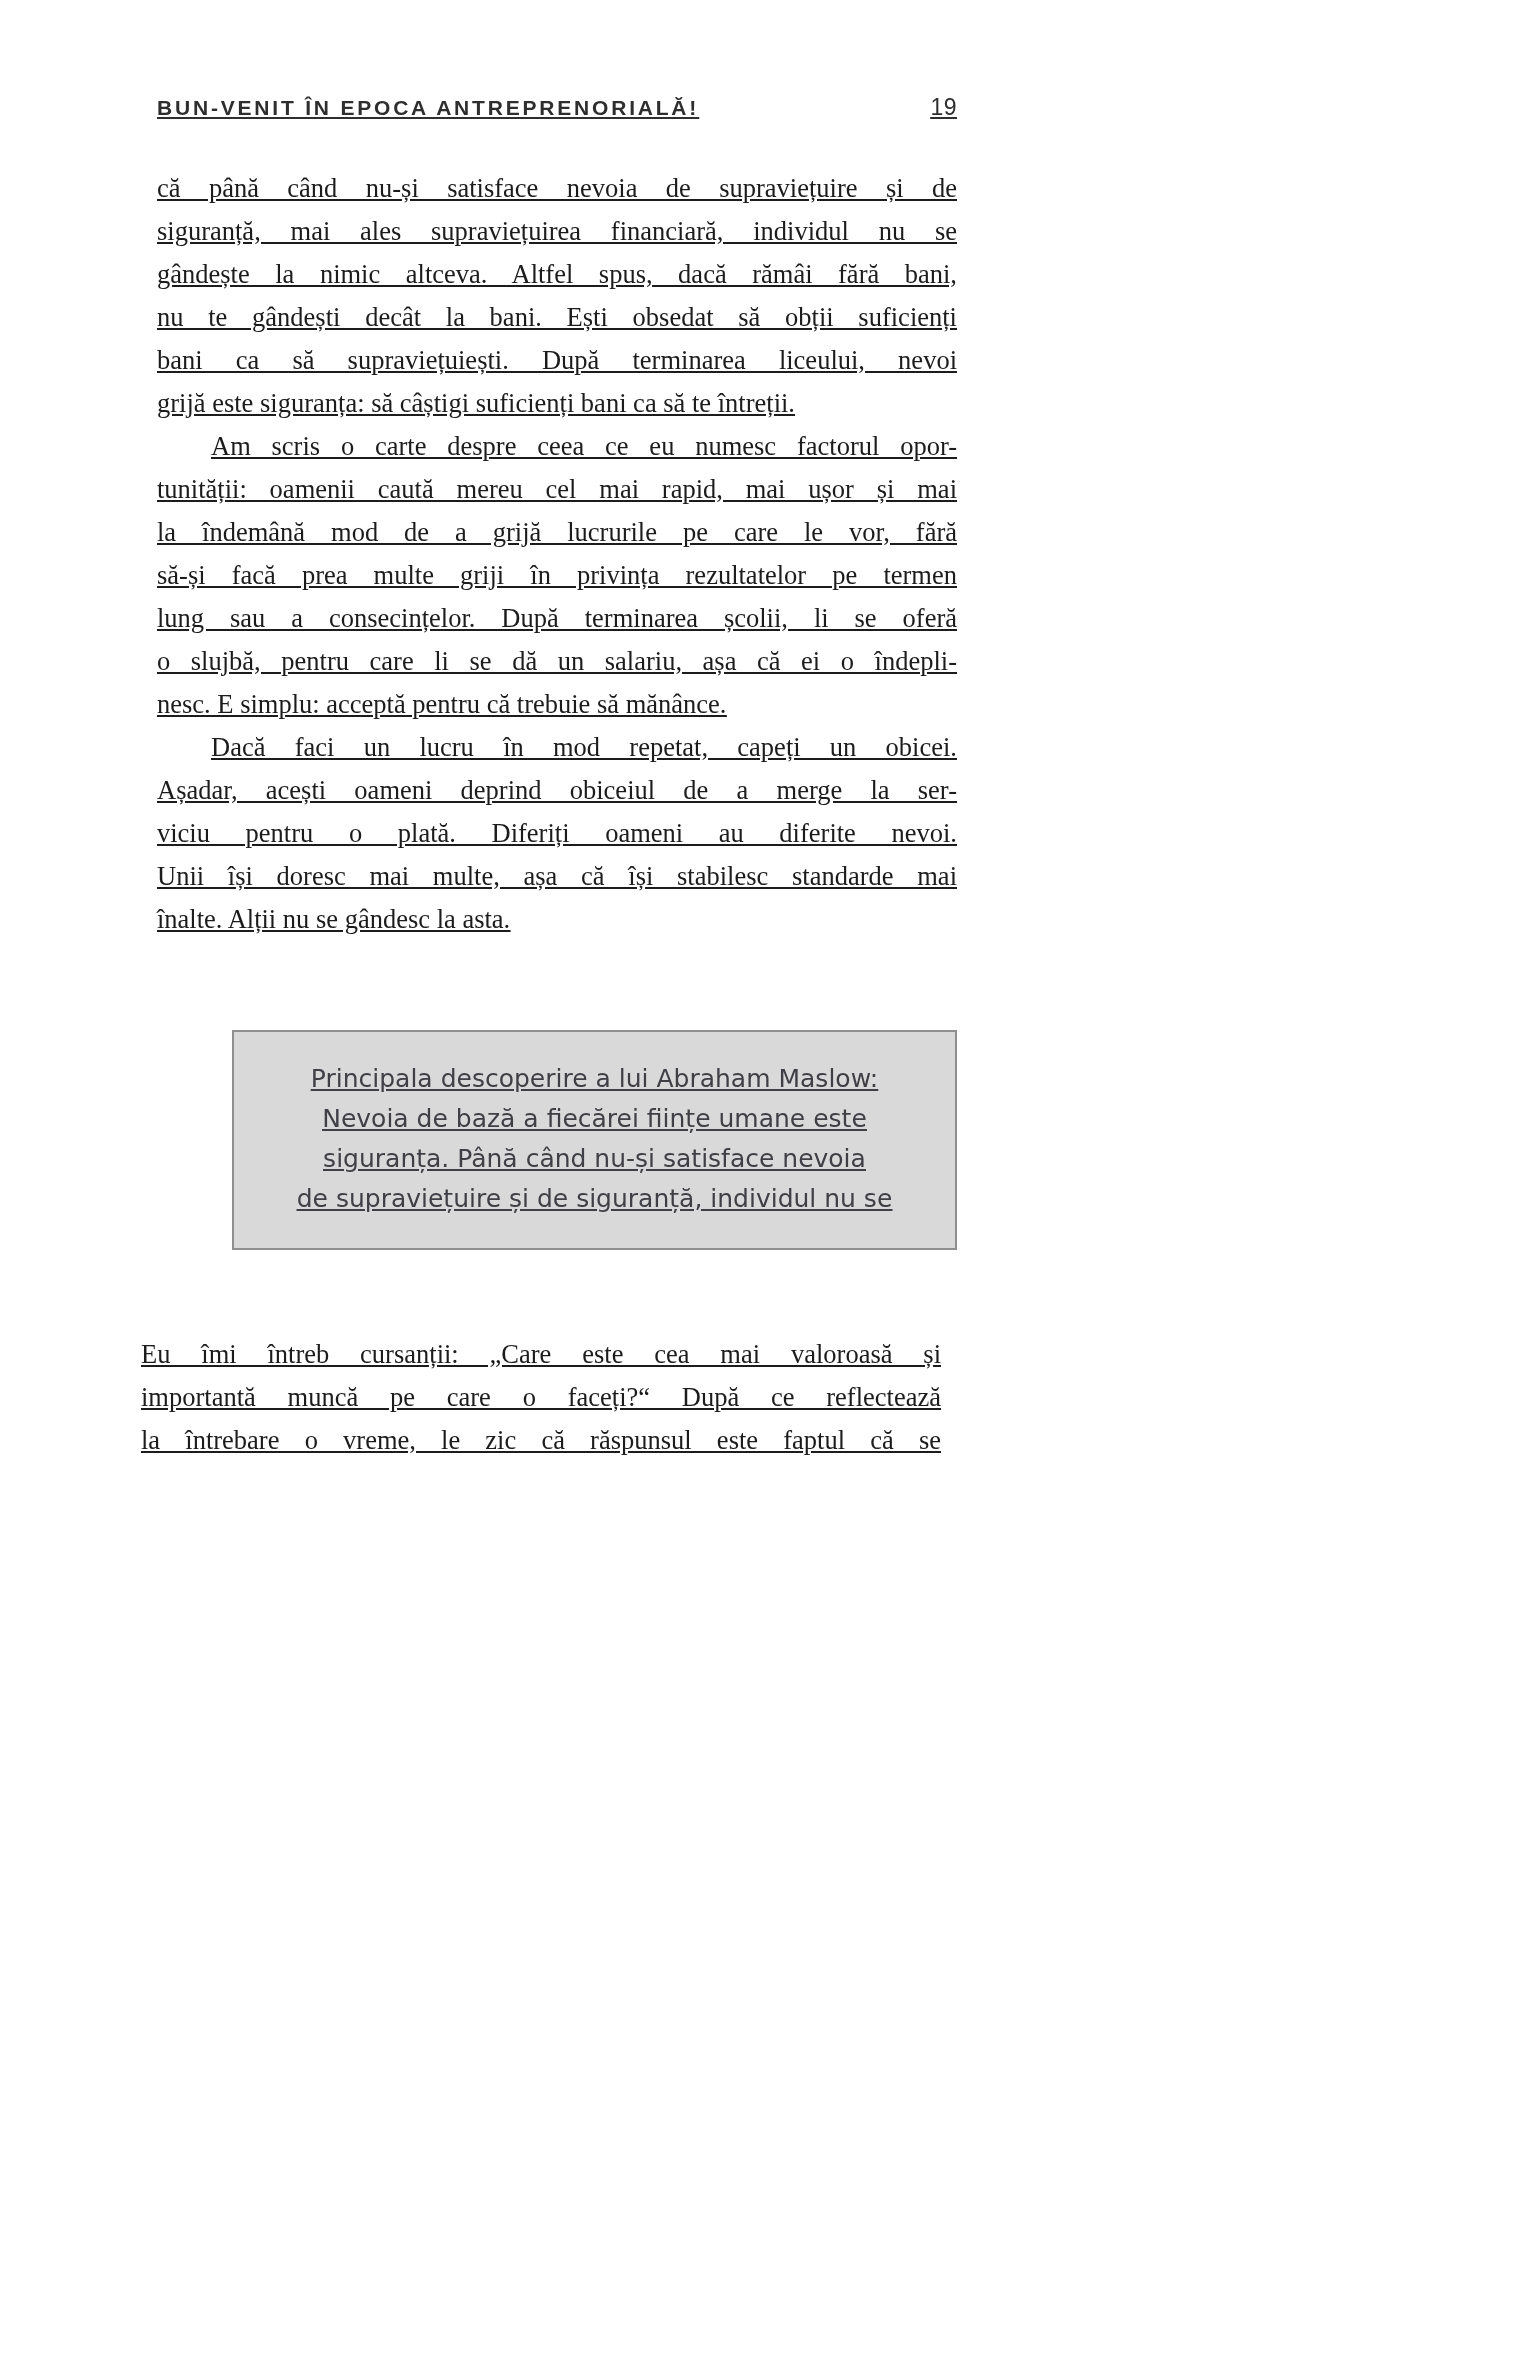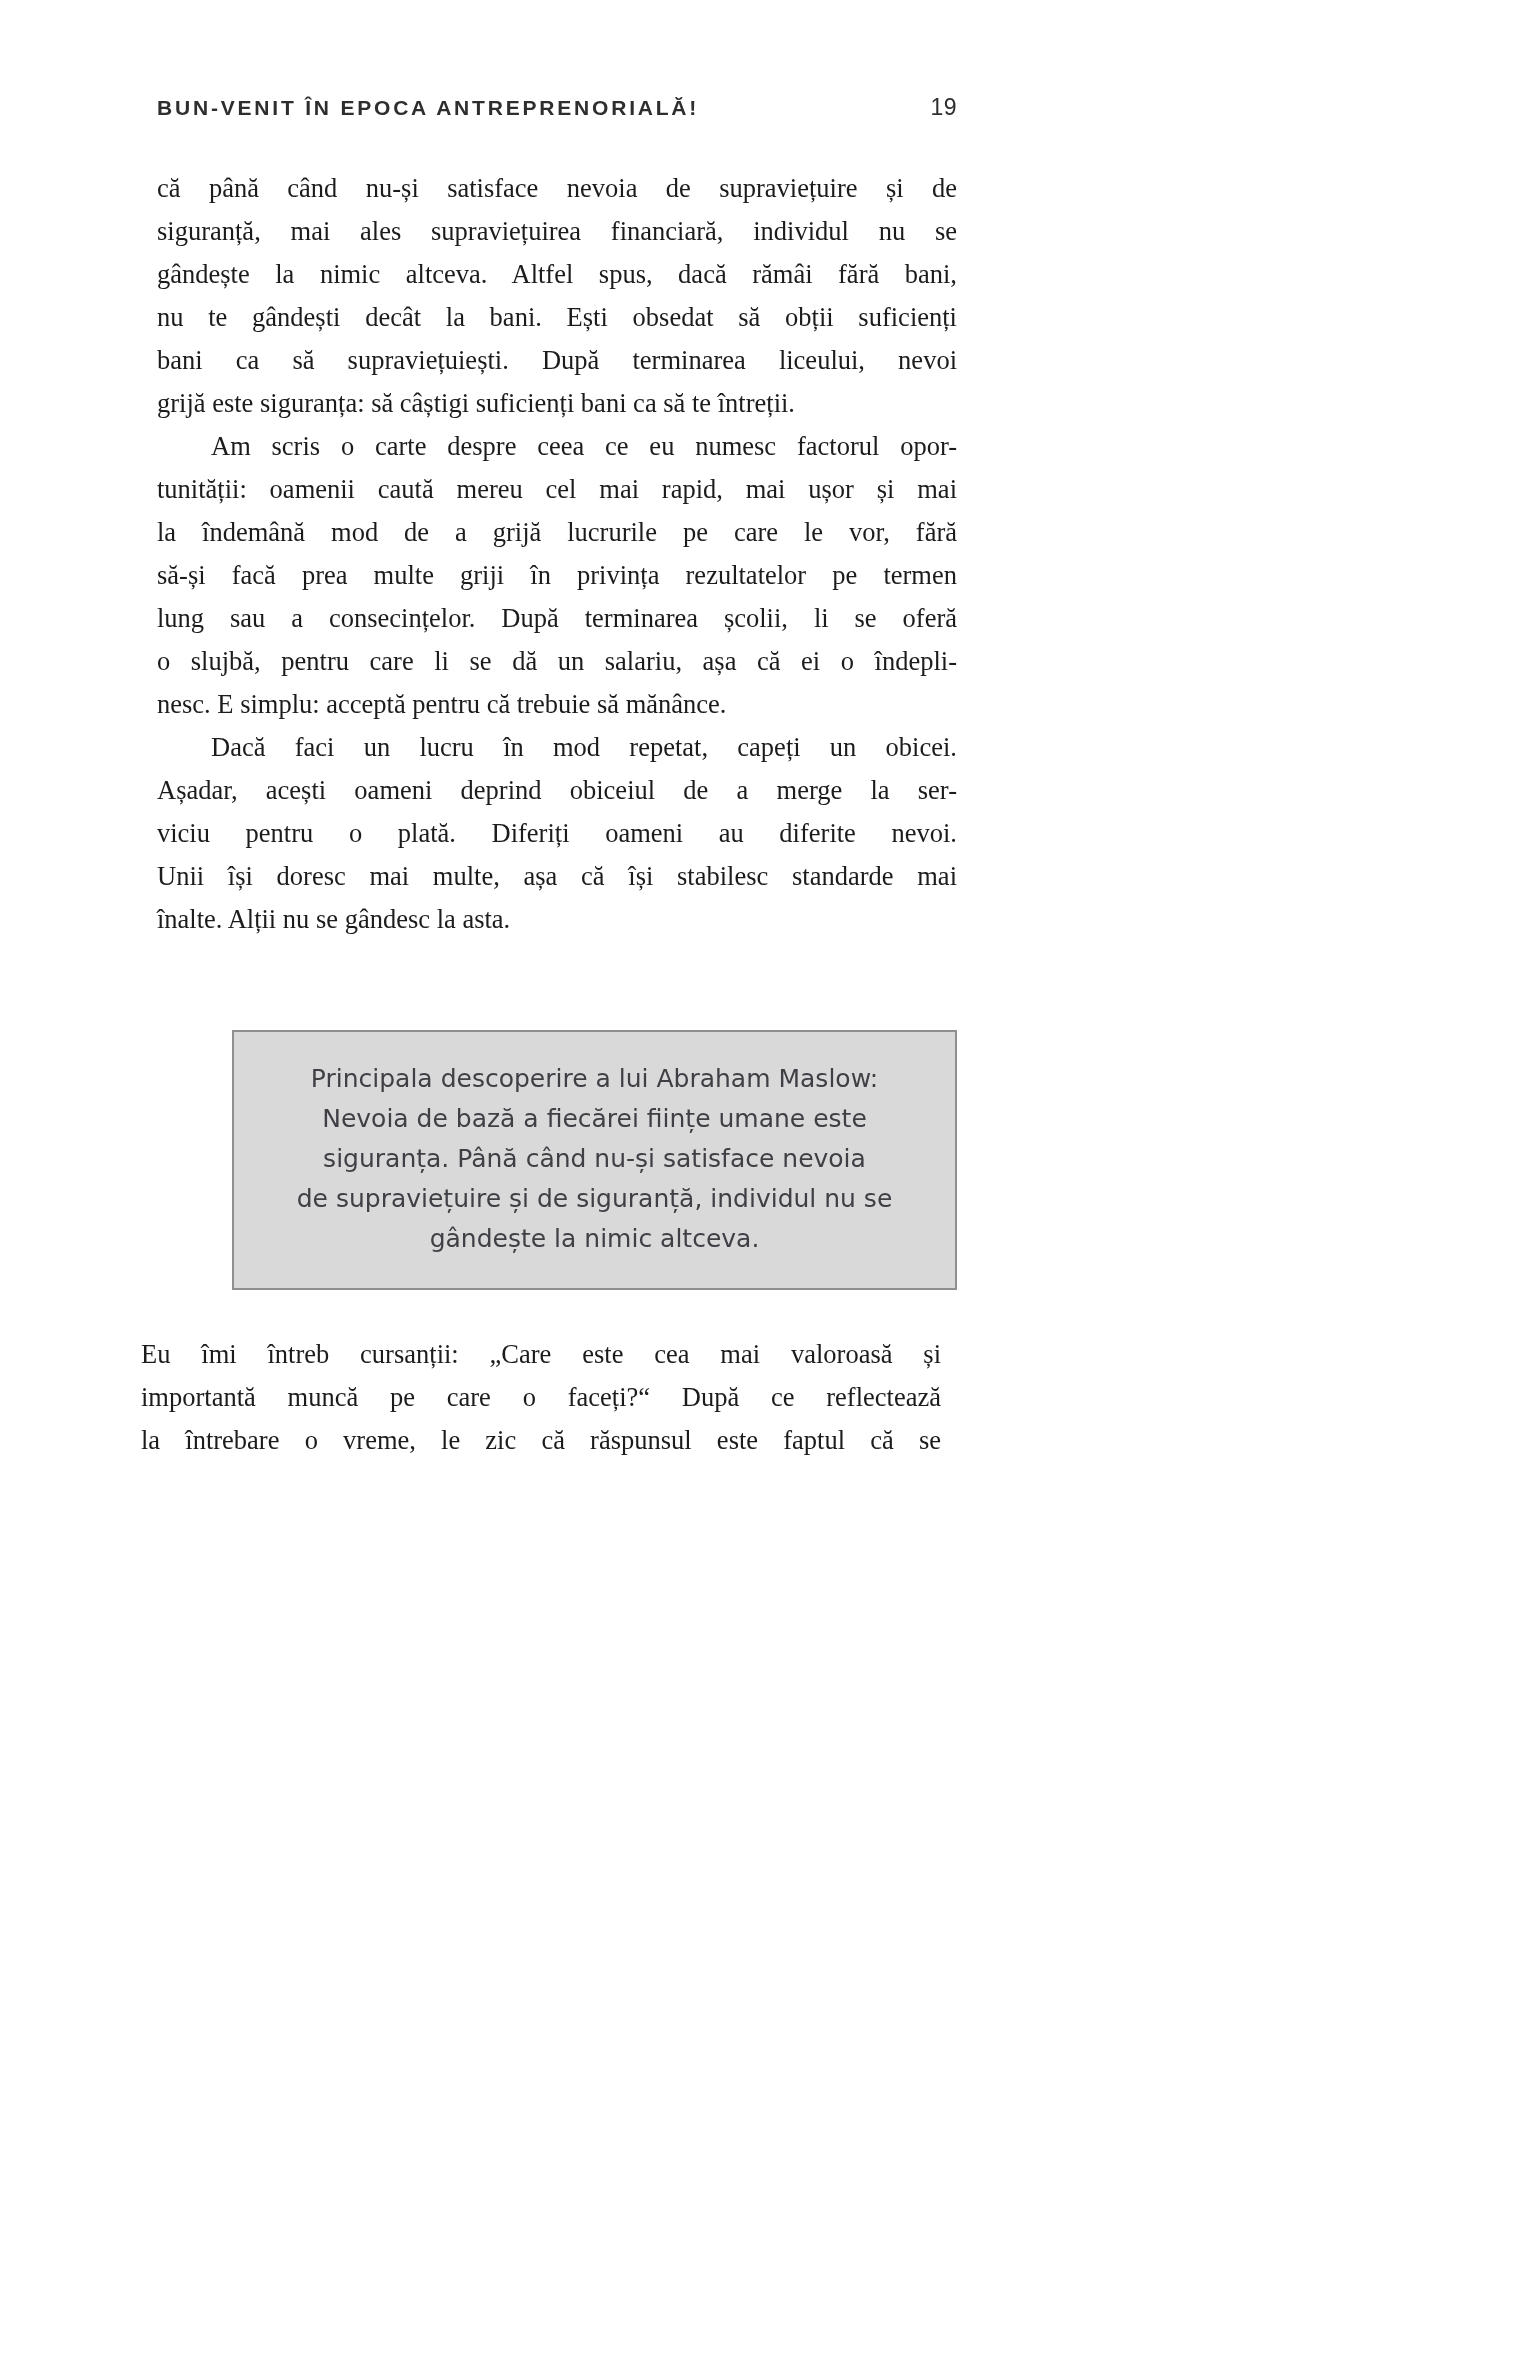--- a/index.html
+++ b/index.html
@@ -1,15 +1,15 @@
 <!DOCTYPE html>
 <html style="--page-background: #ffffff; --text: #1c1c1c; --header-text: #2e2e2e; --callout-background: #d9d9d9; --callout-border: #8f8f8f; --callout-text: #3f3f46;"><head>
 <meta charset="utf-8">
 <style>
-  * { margin:0; padding:0; box-sizing:border-box; }
+  * { margin:0; padding:0; box-sizing:border-box;text-decoration:underline; }
   html, body { width:1535px; height:2362px; }
   body { background:#ffffff; }
 
   .page {
     position:relative;
     width:1535px;
     height:2362px;
     background:var(--page-background, #ffffff);
     font-family:"Liberation Serif", serif;
     color:var(--text, #1c1c1c);
@@ -114,21 +114,20 @@
         <div class="line">Unii își doresc mai multe, așa că își stabilesc standarde mai</div>
         <div class="line last">înalte. Alții nu se gândesc la asta.</div>
       </div>
   </div>
 
   <div class="callout">
       <div class="line">Principala descoperire a lui Abraham Maslow:</div>
       <div class="line">Nevoia de bază a fiecărei ființe umane este</div>
       <div class="line">siguranța. Până când nu-și satisface nevoia</div>
       <div class="line">de supraviețuire și de siguranță, individul nu se</div>
-      <div class="line last">gândește la nimic altceva.</div>
     </div>
 
   <div class="closing-paragraph">
       <div class="line">Eu îmi întreb cursanții: „Care este cea mai valoroasă și</div>
       <div class="line">importantă muncă pe care o faceți?“ După ce reflectează</div>
       <div class="line">la întrebare o vreme, le zic că răspunsul este faptul că se</div>
     </div>
 
 </div>
 

